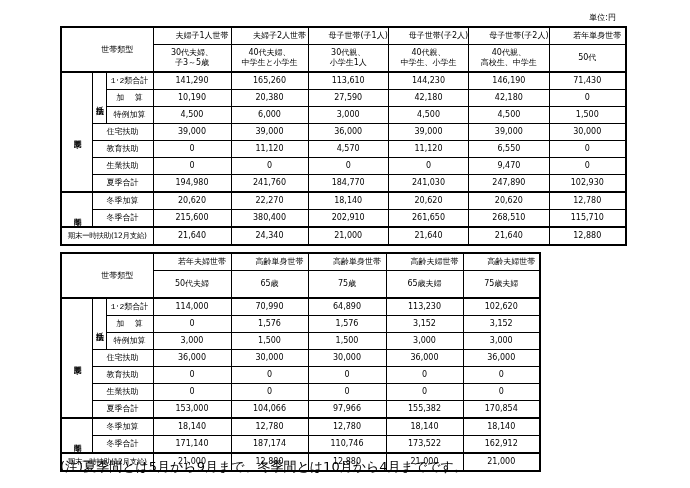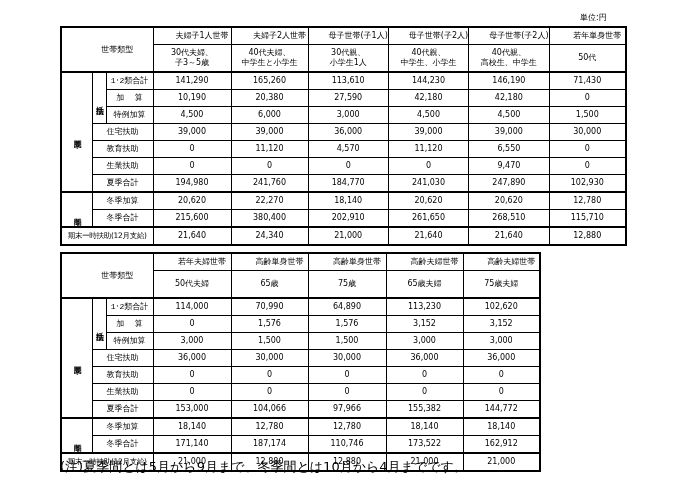--- a/index.html
+++ b/index.html
@@ -1,18 +1,18 @@
 <!DOCTYPE html>
 <html><head>
 <meta charset="utf-8">
 <style>
   html, body { margin: 0; padding: 0; background: #ffffff; }
   body { width: 690px; height: 488px; position: relative; overflow: hidden;
          font-family: "DejaVu Sans", "Liberation Sans", sans-serif; color: #000; }
-  .unit { position: absolute; top: 12px; left: 580px; width: 36px; text-align: left;
+  .unit { position: absolute; top: 12px; left: 580px; width: 36px; text-align: right;
           font-size: 8px; letter-spacing: 0; }
   table.tbl { position: absolute; border-collapse: collapse; table-layout: fixed;
               font-size: 8px; }
   table.tbl td { border: 1px solid #000; text-align: center; vertical-align: middle;
                  padding: 0; overflow: hidden; white-space: nowrap; line-height: 10px; }
   #t1 { left: 60px; top: 26px; }
   #t2 { left: 60px; top: 252px; }
   td.b-top { border-top: 2px solid #000 !important; }
   td.b-bot { border-bottom: 2px solid #000 !important; }
   td.b-left { border-left: 2px solid #000 !important; }
@@ -232,21 +232,21 @@
       <td>0</td>
       <td>0</td>
       <td class="b-right">0</td>
     </tr>
     <tr class="r">
       <td colspan="2" class="b-bot">夏季合計</td>
       <td class="b-bot">153,000</td>
       <td class="b-bot">104,066</td>
       <td class="b-bot">97,966</td>
       <td class="b-bot">155,382</td>
-      <td class="b-bot b-right">144,772</td>
+      <td class="b-bot b-right">170,854</td>
     </tr>
     <tr class="r">
       <td rowspan="2" class="b-left b-bot"><span class="vt">冬季間</span></td>
       <td colspan="2">冬季加算</td>
       <td>18,140</td>
       <td>12,780</td>
       <td>12,780</td>
       <td>18,140</td>
       <td class="b-right">18,140</td>
     </tr>

